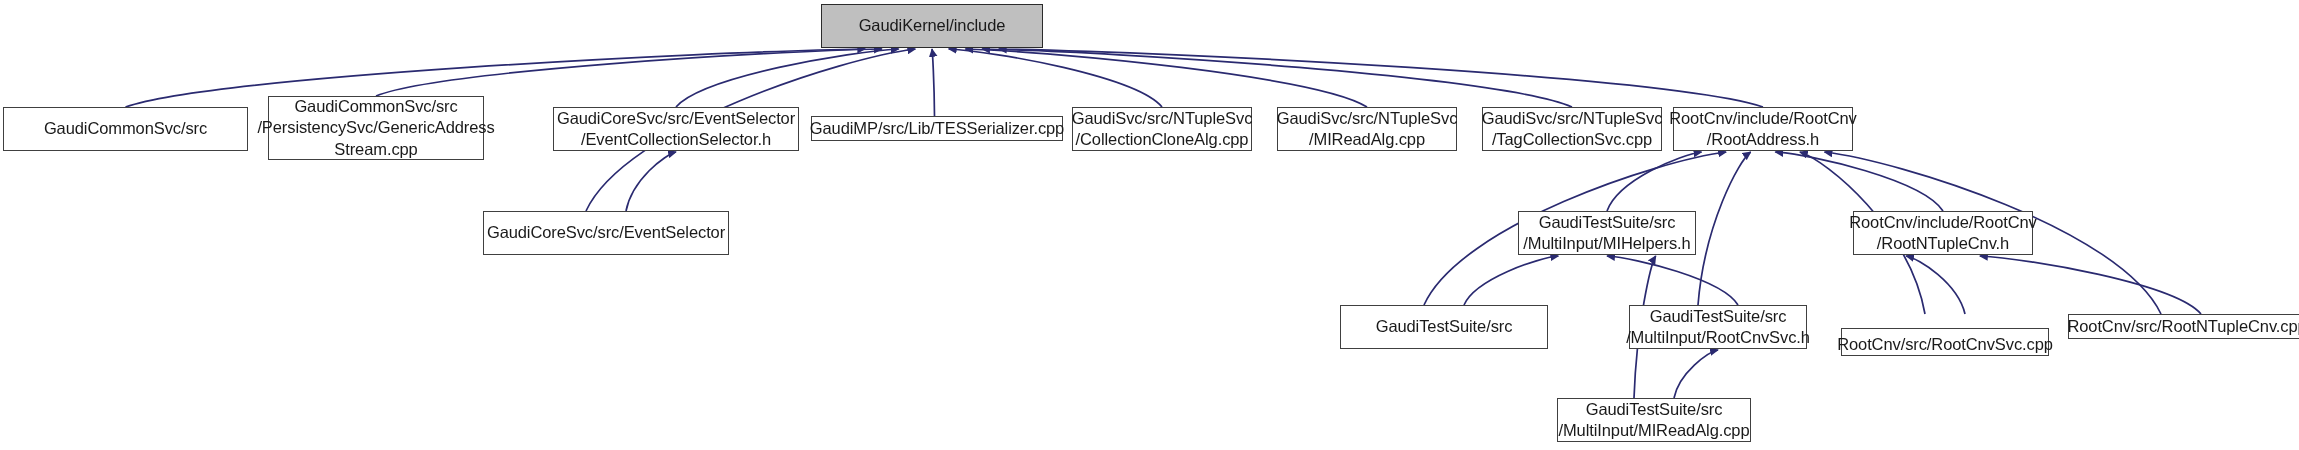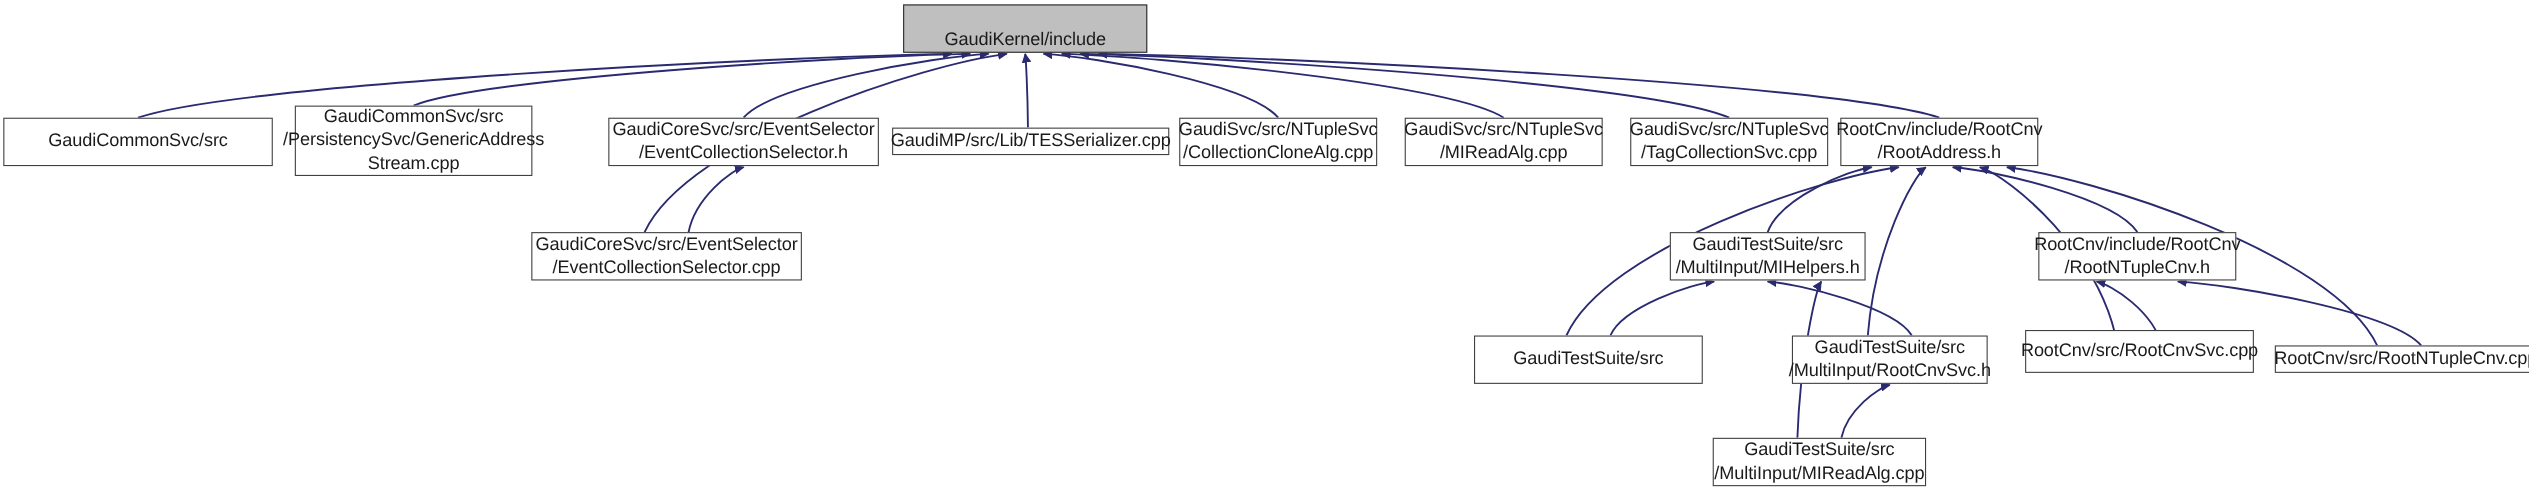--- a/index.html
+++ b/index.html
@@ -40,21 +40,20 @@
     font-size: 16.5px;
     line-height: 1.28;
     letter-spacing: -0.1px;
     white-space: pre;
     z-index: 2;
     cursor: pointer;
   }
   .node.root {
     background: #bfbfbf;
     border-color: #2b2b2b;
-    justify-content: flex-end;
   }
   .node .ln {
     display: block;
   }
 </style>
 </head>
 <body>
 
 <div id="graph">
   <svg id="edge-layer" viewBox="0 0 2299 450" width="2299" height="450" xmlns="http://www.w3.org/2000/svg">
@@ -91,22 +90,22 @@
   <div id="node-group">
       <div class="node root" style="left: 821px; top: 4px; width: 222px; height: 44px;"><span class="ln">GaudiKernel/include</span></div>
       <div class="node" style="left: 3px; top: 107px; width: 245px; height: 44px;"><span class="ln">GaudiCommonSvc/src</span></div>
       <div class="node" style="left: 268px; top: 96px; width: 216px; height: 64px;"><span class="ln">GaudiCommonSvc/src</span><span class="ln">/PersistencySvc/GenericAddress</span><span class="ln">Stream.cpp</span></div>
       <div class="node" style="left: 553px; top: 107px; width: 246px; height: 44px;"><span class="ln">GaudiCoreSvc/src/EventSelector</span><span class="ln">/EventCollectionSelector.h</span></div>
       <div class="node" style="left: 811px; top: 116px; width: 252px; height: 25px;"><span class="ln">GaudiMP/src/Lib/TESSerializer.cpp</span></div>
       <div class="node" style="left: 1072px; top: 107px; width: 180px; height: 44px;"><span class="ln">GaudiSvc/src/NTupleSvc</span><span class="ln">/CollectionCloneAlg.cpp</span></div>
       <div class="node" style="left: 1277px; top: 107px; width: 180px; height: 44px;"><span class="ln">GaudiSvc/src/NTupleSvc</span><span class="ln">/MIReadAlg.cpp</span></div>
       <div class="node" style="left: 1482px; top: 107px; width: 180px; height: 44px;"><span class="ln">GaudiSvc/src/NTupleSvc</span><span class="ln">/TagCollectionSvc.cpp</span></div>
       <div class="node" style="left: 1673px; top: 107px; width: 180px; height: 44px;"><span class="ln">RootCnv/include/RootCnv</span><span class="ln">/RootAddress.h</span></div>
-      <div class="node" style="left: 483px; top: 211px; width: 246px; height: 44px;"><span class="ln">GaudiCoreSvc/src/EventSelector</span><span class="ln">/EventCollectionSelector.cpp</span></div>
+      <div class="node" style="left: 483px; top: 211px; width: 246px; height: 44px;"><span class="ln">GaudiCoreSvc/src/EventSelector</span></div>
       <div class="node" style="left: 1518px; top: 211px; width: 178px; height: 44px;"><span class="ln">GaudiTestSuite/src</span><span class="ln">/MultiInput/MIHelpers.h</span></div>
       <div class="node" style="left: 1853px; top: 211px; width: 180px; height: 44px;"><span class="ln">RootCnv/include/RootCnv</span><span class="ln">/RootNTupleCnv.h</span></div>
       <div class="node" style="left: 1340px; top: 305px; width: 208px; height: 44px;"><span class="ln">GaudiTestSuite/src</span></div>
       <div class="node" style="left: 1629px; top: 305px; width: 178px; height: 44px;"><span class="ln">GaudiTestSuite/src</span><span class="ln">/MultiInput/RootCnvSvc.h</span></div>
-      <div class="node" style="left: 1841px; top: 300px; width: 208px; height: 39px;"><span class="ln">RootCnv/src/RootCnvSvc.cpp</span></div>
+      <div class="node" style="left: 1841px; top: 328px; width: 208px; height: 28px; justify-content: flex-end;"><span class="ln">RootCnv/src/RootCnvSvc.cpp</span></div>
       <div class="node" style="left: 2068px; top: 314px; width: 238px; height: 25px;"><span class="ln">RootCnv/src/RootNTupleCnv.cpp</span></div>
       <div class="node" style="left: 1557px; top: 398px; width: 194px; height: 44px;"><span class="ln">GaudiTestSuite/src</span><span class="ln">/MultiInput/MIReadAlg.cpp</span></div>
     </div>
 </div>
 
 </body></html>

